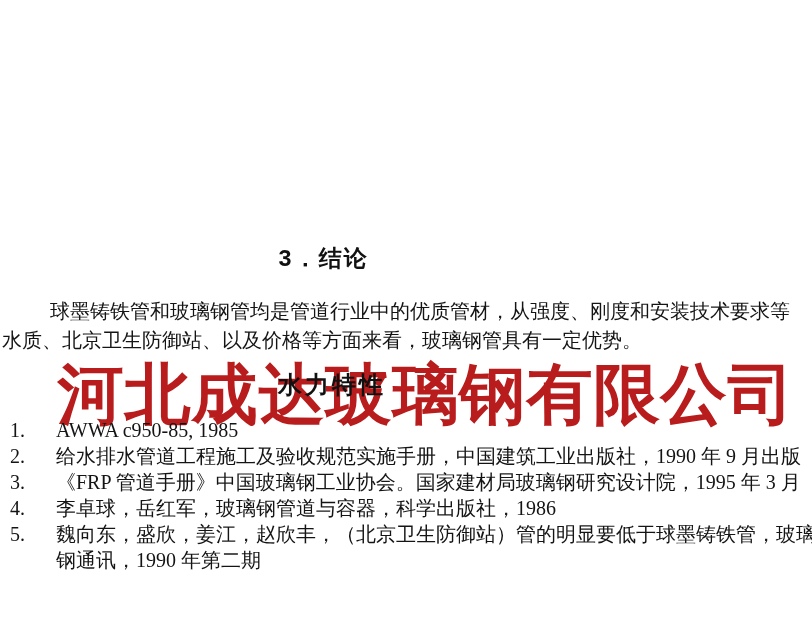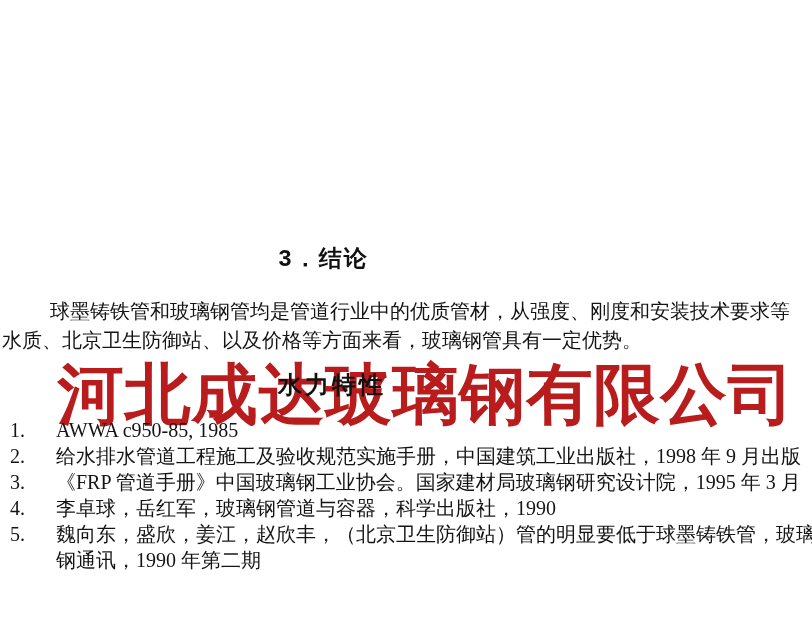--- a/index.html
+++ b/index.html
@@ -108,33 +108,33 @@
   <div class="references">
     <div class="ref-item">
       <span class="ref-num">1.</span>
       <div>
         <div class="ref-text">AWWA c950-85, 1985</div>
       </div>
     </div>
     <div class="ref-item">
       <span class="ref-num">2.</span>
       <div>
-        <div class="ref-text">给水排水管道工程施工及验收规范实施手册，中国建筑工业出版社，1998 年 9 月出版</div>
+        <div class="ref-text">给水排水管道工程施工及验收规范实施手册，中国建筑工业出版社，1990 年 9 月出版</div>
       </div>
     </div>
     <div class="ref-item">
       <span class="ref-num">3.</span>
       <div>
         <div class="ref-text">《FRP 管道手册》中国玻璃钢工业协会。国家建材局玻璃钢研究设计院，1995 年 3 月</div>
       </div>
     </div>
     <div class="ref-item">
       <span class="ref-num">4.</span>
       <div>
-        <div class="ref-text">李卓球，岳红军，玻璃钢管道与容器，科学出版社，1990</div>
+        <div class="ref-text">李卓球，岳红军，玻璃钢管道与容器，科学出版社，1986</div>
       </div>
     </div>
     <div class="ref-item">
       <span class="ref-num">5.</span>
       <div>
         <div class="ref-text">魏向东，盛欣，姜江，赵欣丰，（北京卫生防御站）管的明显要低于球墨铸铁管，玻璃</div>
         <div class="ref-text">钢通讯，1990 年第二期</div>
       </div>
     </div>
   </div>

